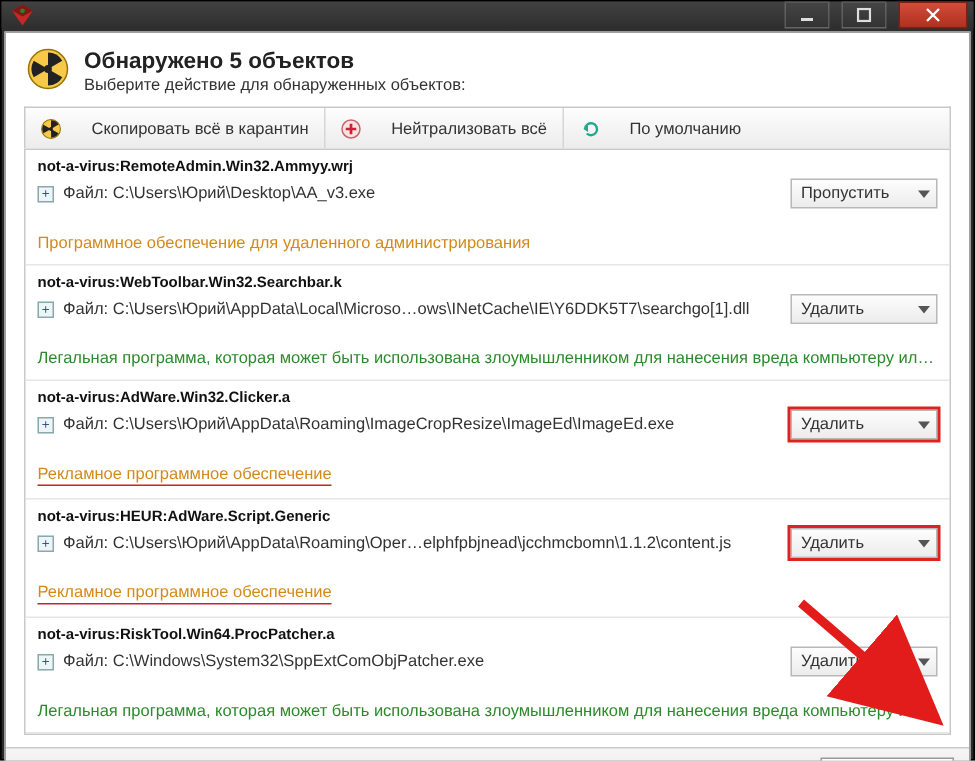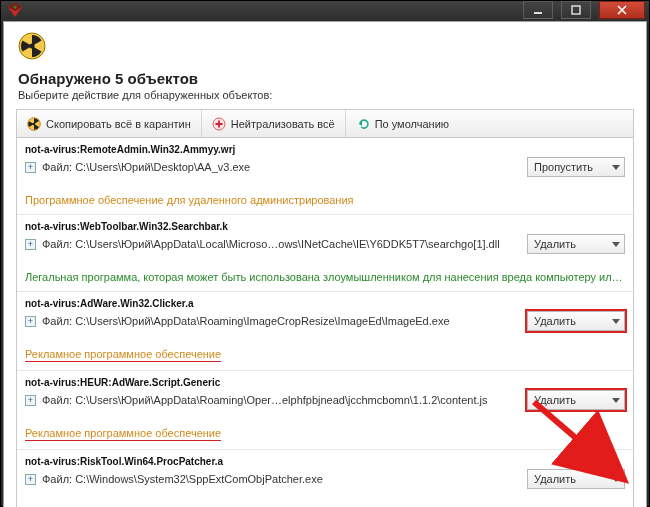--- a/index.html
+++ b/index.html
@@ -57,21 +57,20 @@
     margin: 2px;
     border: 1px solid #a0a0a0;
     display: flex;
     flex-direction: column;
   }
   .header {
     padding: 10px 14px 8px 14px;
     display: flex;
     gap: 10px;
     align-items: flex-start;
-    flex-direction: column;
   }
   .alert-icon {
     width: 28px; height: 28px;
     flex-shrink: 0;
   }
   .header h1 {
     font-size: 15px;
     font-weight: bold;
     color: #222;
   }
@@ -85,21 +84,21 @@
     border: 1px solid #c9c9c9;
     border-bottom: none;
     background: linear-gradient(#fdfdfd,#ececec);
     height: 28px;
     display: flex;
     align-items: stretch;
   }
   .toolbar-btn {
     display: inline-flex;
     align-items: center;
-    gap: 5px;
+    gap: 20px;
     padding: 0 10px;
     border-right: 1px solid #d6d6d6;
     cursor: pointer;
     font-size: 11px;
     color: #333;
   }
   .toolbar-btn:last-child { border-right: none; }
   .toolbar-btn .ico { width: 14px; height: 14px; display:inline-flex; align-items:center; justify-content:center; }
   .list {
     flex: 1;

